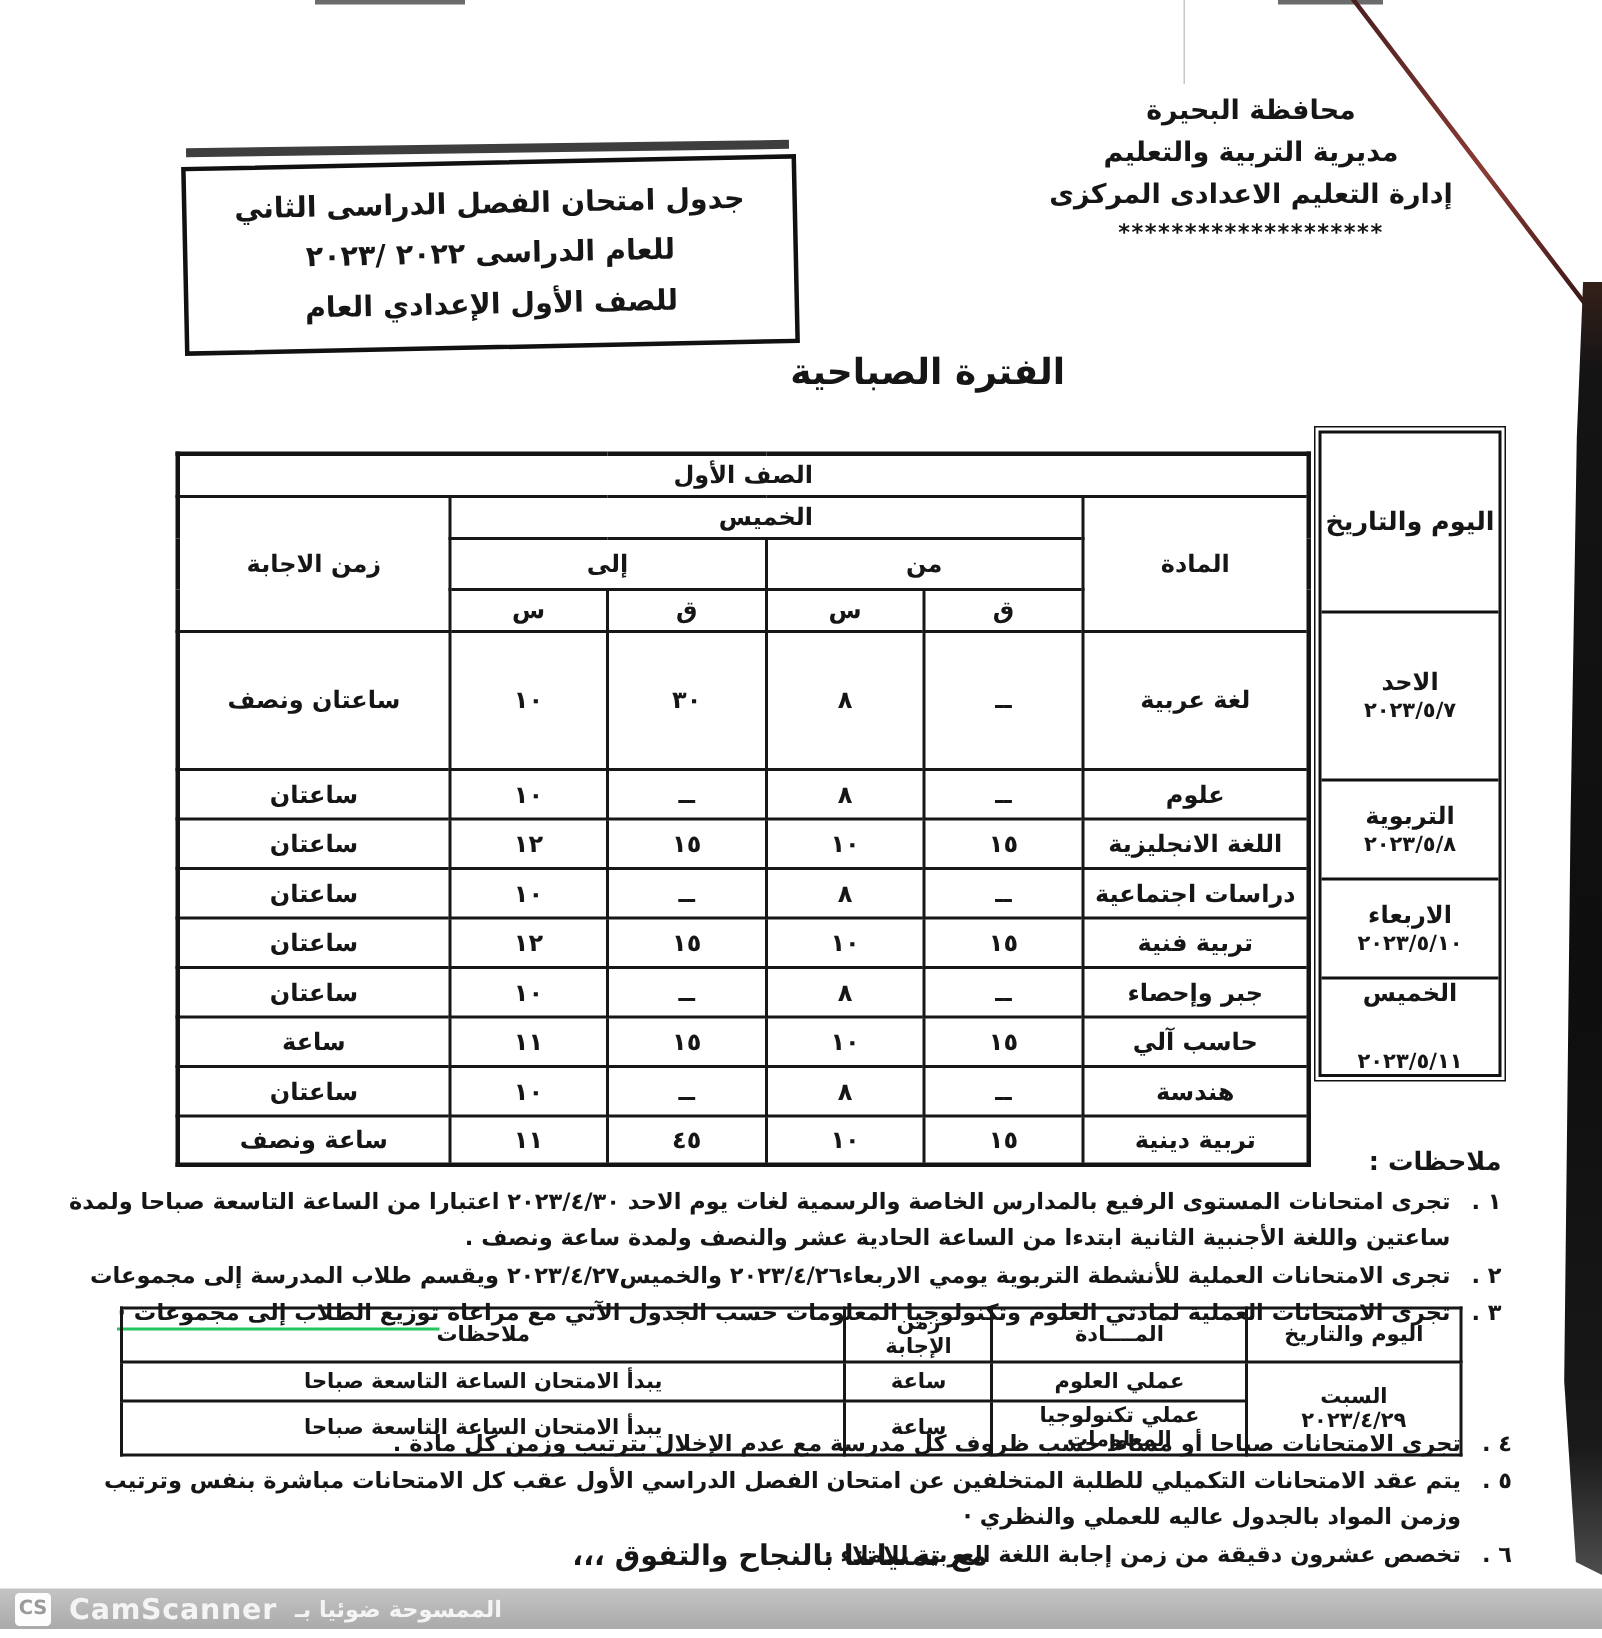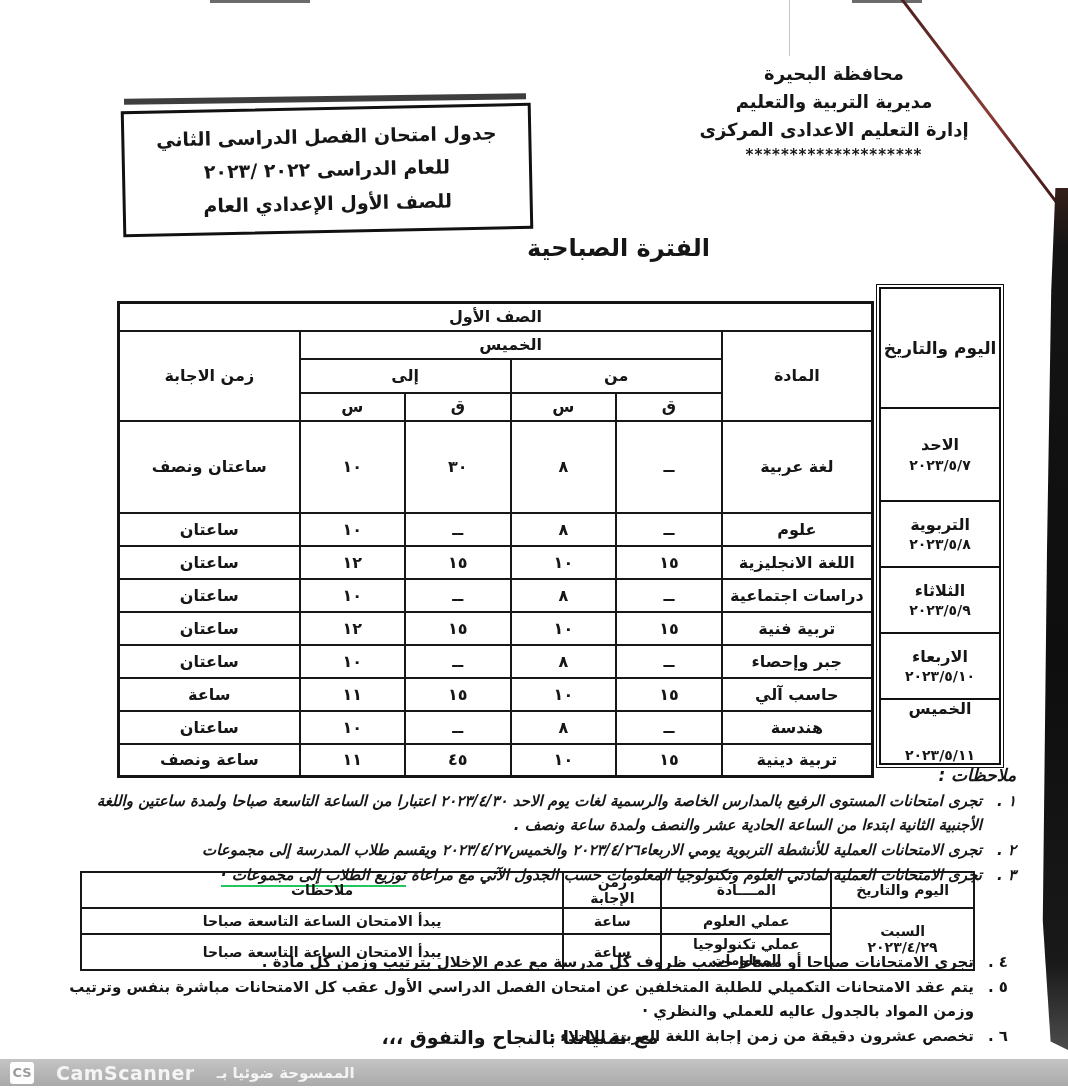--- a/index.html
+++ b/index.html
@@ -48,46 +48,46 @@
   .day-box{
     position:absolute; left:879px; top:287px; width:122px; background:#fff;
     border:2px solid #111; outline:1px solid #111; outline-offset:2px; box-sizing:border-box;
   }
   .day-box .cell{
     display:flex; flex-direction:column; align-items:center; justify-content:center;
     box-sizing:border-box; border-top:2px solid #111; font-size:16px; line-height:1.3; text-align:center;
   }
   .day-box .cell:first-child{border-top:none;}
   .day-box .d-head{height:118px; font-size:17px;}
-  .day-box .d0{height:93px;} .day-box .d1,.day-box .d2,.day-box .d3{height:66px;} .day-box .d4{height:65px;gap:27px;}
+  .day-box .d0{height:112px;} .day-box .d1,.day-box .d2,.day-box .d3{height:66px;} .day-box .d4{height:65px;gap:27px;}
   .day-box .date{font-size:14px;}
   
   .notes{position:absolute; direction:rtl; text-align:right; font-size:15px; line-height:1.55;}
-  .notes-top{left:51px; top:762px; width:965px;font-style:italic;}
+  .notes-top{left:36px; top:762px; width:965px;}
   .notes-bottom{left:43px; top:951px; width:965px;}
   .notes-heading{font-size:17px; margin-bottom:2px;}
   .note-item{display:flex; gap:6px; align-items:flex-start; margin-bottom:2px;}
   .note-num{min-width:28px; flex:none;}
   .u{border-bottom:2px solid #22c55e; padding-bottom:1px;}
   
   .ptable{
     position:absolute; left:80px; top:871px; width:895px;
     border-collapse:collapse; table-layout:fixed; border:2px solid #141414;
   }
   .ptable th,.ptable td{
     border:2px solid #171717; text-align:center; vertical-align:middle;
     padding:1px 17px; font-size:14px; font-weight:700;
   }
   .ptable tr{height:26px;}
   .closing{position:absolute; left:300px; top:1026px; width:440px; text-align:center; font-size:19px; direction:rtl;}
   
   .footer-bar{
     position:absolute; left:0; right:0; top:1059px; height:27px; z-index:4;
     background:linear-gradient(180deg,#c4c4c4,#aaaaaa);
-    display:flex; align-items:center; gap:22px; padding-left:10px; box-sizing:border-box;
+    display:flex; align-items:center; gap:12px; padding-left:10px; box-sizing:border-box;
   }
   .cs-logo{
     width:24px; height:22px; background:#fdfdfd; border-radius:3px;
     display:flex; align-items:center; justify-content:center;
     color:#9a9a9a; font-size:13px; font-weight:700;
   }
   .cs-brand{color:#f4f4f4; font-size:19px; letter-spacing:.5px;}
   .cs-arabic{color:#f4f4f4; font-size:15px; direction:rtl;}
 </style>
 </head>
@@ -223,24 +223,20 @@
   <div class="day-box" dir="rtl">
     <div class="cell d-head">اليوم والتاريخ</div>
     <div class="cell d0">
       <span>الاحد</span>
       <span class="date">٢٠٢٣/٥/٧</span>
     </div>
     <div class="cell d1">
       <span>التربوية</span>
       <span class="date">٢٠٢٣/٥/٨</span>
     </div>
-    <div class="cell d2">
-      <span>الثلاثاء</span>
-      <span class="date">٢٠٢٣/٥/٩</span>
-    </div>
     <div class="cell d3">
       <span>الاربعاء</span>
       <span class="date">٢٠٢٣/٥/١٠</span>
     </div>
     <div class="cell d4">
       <span>الخميس</span>
       <span class="date">٢٠٢٣/٥/١١</span>
     </div>
   </div>
 

